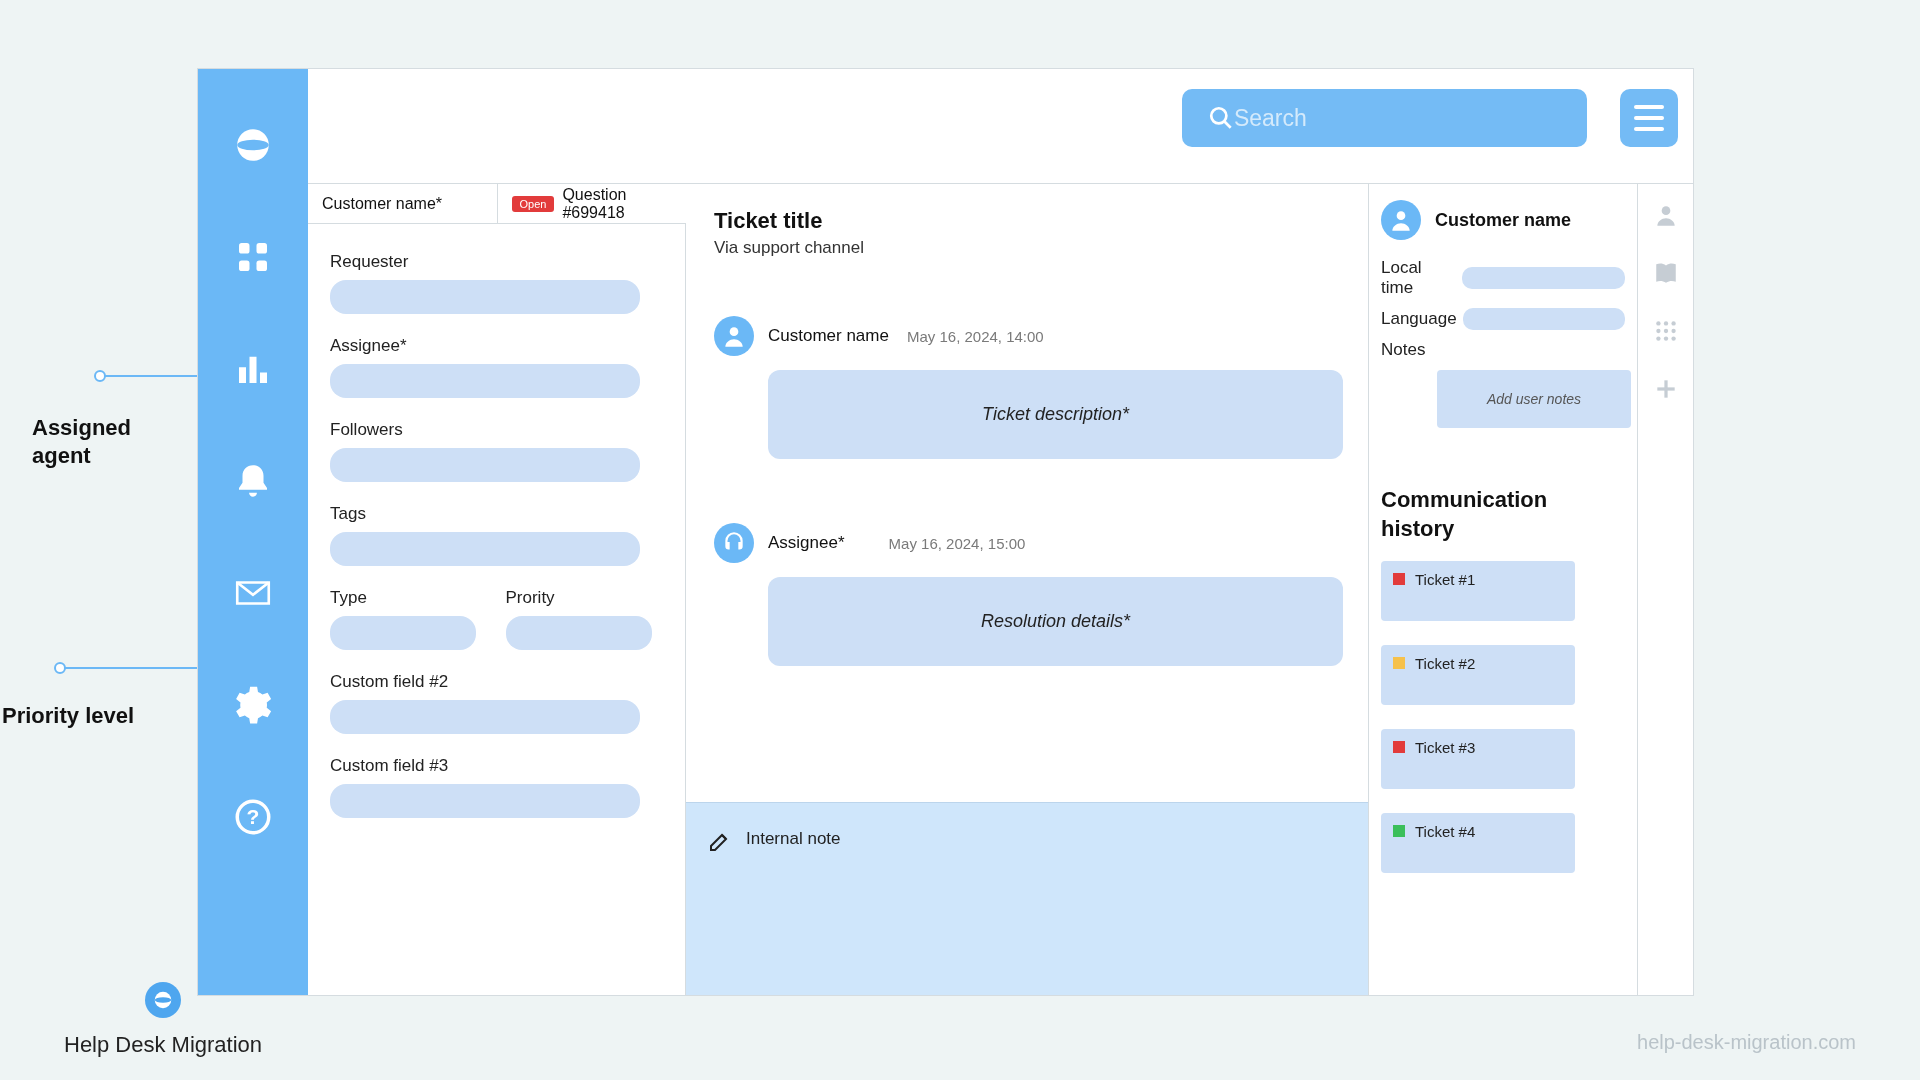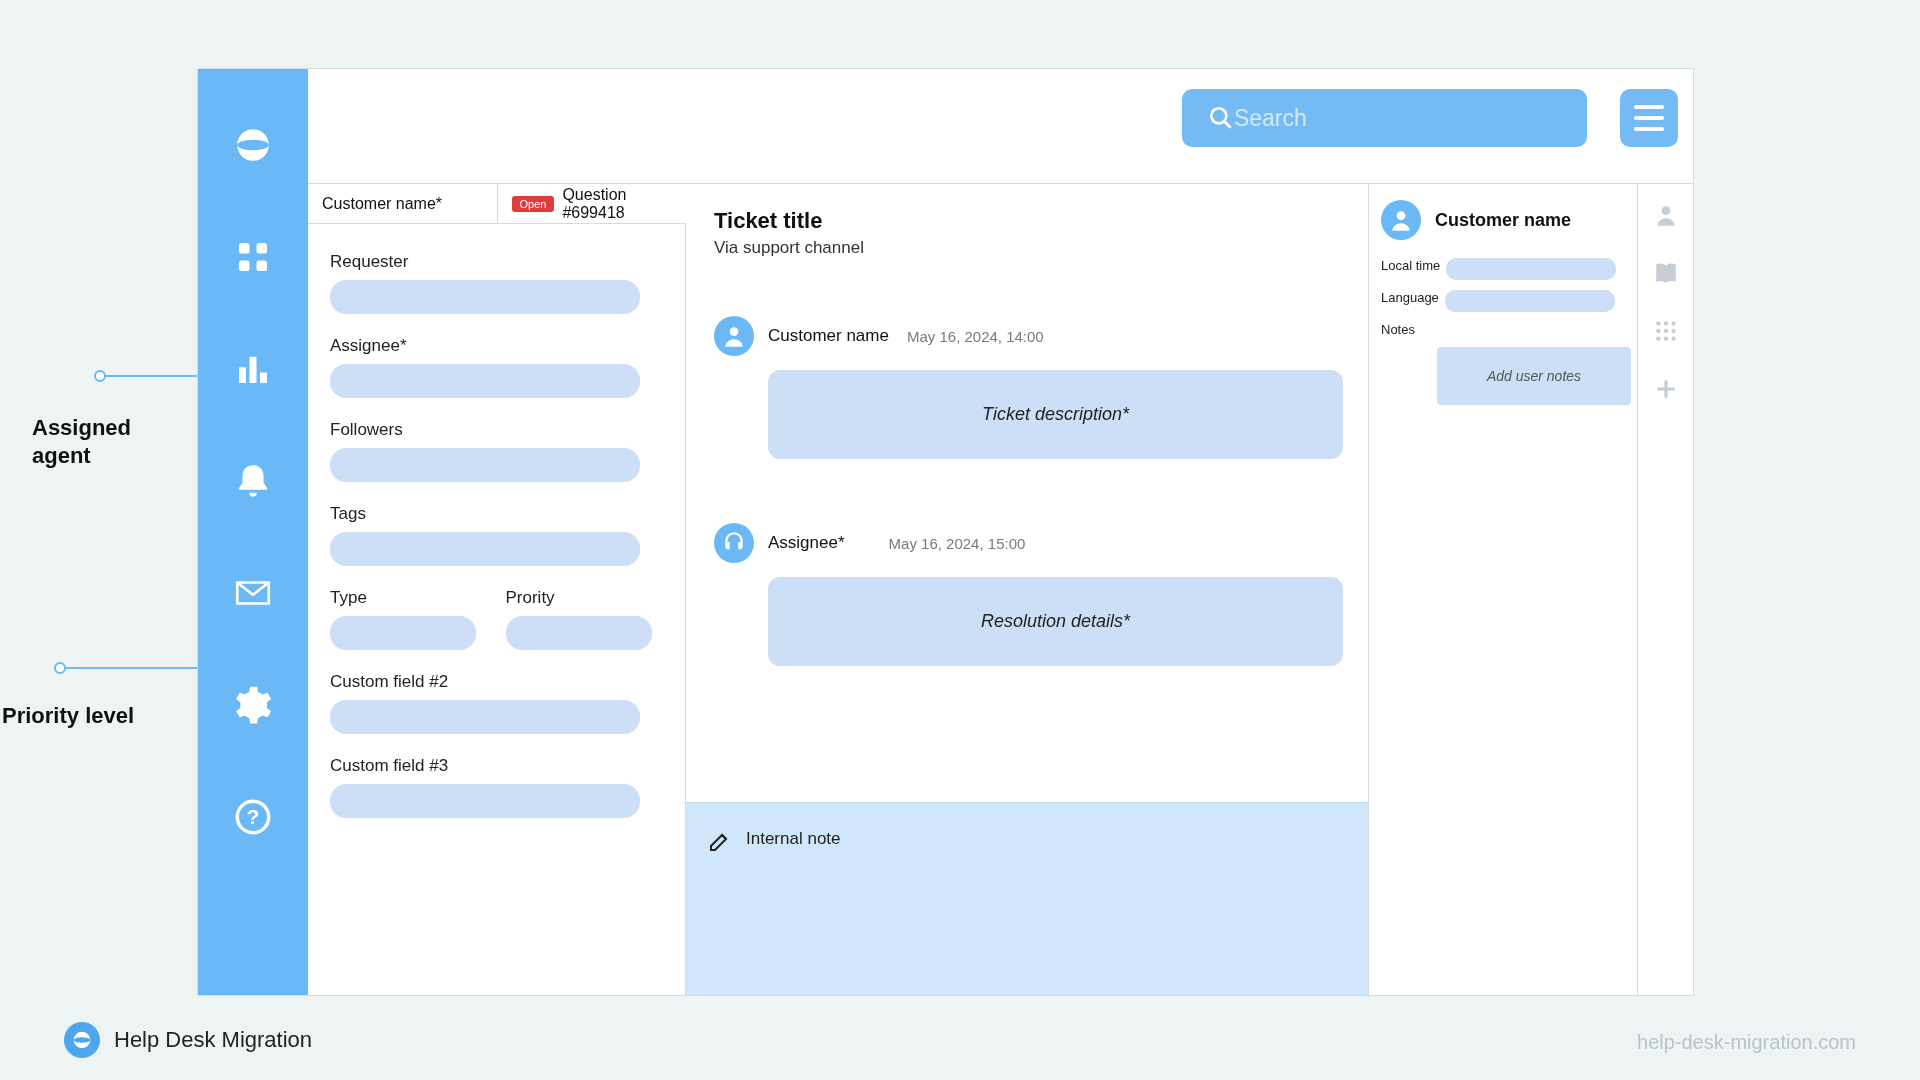--- a/index.html
+++ b/index.html
@@ -119,21 +119,21 @@
   position: absolute; right: 56px; top: 115px; width: 268px; bottom: 0;
   padding: 16px 12px;
 }
 .cust-header { display: flex; align-items: center; gap: 14px; margin-bottom: 18px; }
 .cust-avatar {
   width: 40px; height: 40px; border-radius: 50%; background: #6bb8f6;
   display: flex; align-items: center; justify-content: center;
 }
 .cust-avatar svg { width: 26px; height: 26px; fill: #fff; }
 .cust-name { font-size: 18px; font-weight: 700; color: #111; }
-.cust-field { display: flex; align-items: flex-start; gap: 6px; margin-bottom: 10px; font-size: 13px; color: #222; }
+.cust-field { display: flex; align-items: center; gap: 6px; margin-bottom: 10px; font-size: 17px; color: #222; }
 .cust-field .pill { width: 170px; height: 22px; background: #cddff6; border-radius: 10px; }
 .notes-box {
   margin-top: 6px; margin-left: 56px; width: 194px; height: 58px;
   background: #cddff6; border-radius: 4px;
   display: flex; align-items: center; justify-content: center;
   font-style: italic; font-size: 14px; color: #555;
 }
 
 .comm-history { margin-top: 58px; }
 .comm-title { font-size: 22px; font-weight: 700; color: #111; margin-bottom: 18px; line-height: 1.3; }
@@ -164,21 +164,21 @@
 }
 .annot-line { position: absolute; pointer-events: none; }
 .dot {
   position: absolute; width: 12px; height: 12px; border: 2px solid #6bb8f6;
   border-radius: 50%; background: #fff;
 }
 
 
 .footer {
   position: absolute; left: 64px; bottom: 22px;
-  display: flex; align-items: center; gap: 14px;
+  display: flex; align-items: center; gap: 14px; flex-direction: column;
 }
 .footer-logo {
   width: 36px; height: 36px; border-radius: 50%; background: #4ea6ef;
   display: flex; align-items: center; justify-content: center;
 }
 .footer-logo svg { width: 22px; height: 22px; }
 .footer-text { font-size: 22px; color: #222; }
 .footer-url {
   position: absolute; right: 64px; bottom: 26px;
   font-size: 20px; color: #b9c3c9;
@@ -386,20 +386,39 @@
     </div>
     <div class="cust-field">
       <span>Language</span>
       <div class="pill"></div>
     </div>
     <div class="cust-field">
       <span>Notes</span>
     </div>
     <div class="notes-box">Add user notes</div>
 
+    <div class="comm-history">
+      <div class="comm-title">Communication history</div>
+      <div class="ticket-item">
+        <div class="sq red"></div>
+        <span>Ticket #1</span>
+      </div>
+      <div class="ticket-item">
+        <div class="sq amber"></div>
+        <span>Ticket #2</span>
+      </div>
+      <div class="ticket-item">
+        <div class="sq red"></div>
+        <span>Ticket #3</span>
+      </div>
+      <div class="ticket-item">
+        <div class="sq green"></div>
+        <span>Ticket #4</span>
+      </div>
+    </div>
   </div>
 
   <div class="right-strip">
     <div class="ric">
       <svg viewBox="0 0 24 24" fill="currentColor">
             <circle cx="12" cy="8" r="4"></circle>
             <path d="M4 22c0-4 4-7 8-7s8 3 8 7"></path>
           </svg>
     </div>
     <div class="ric">

